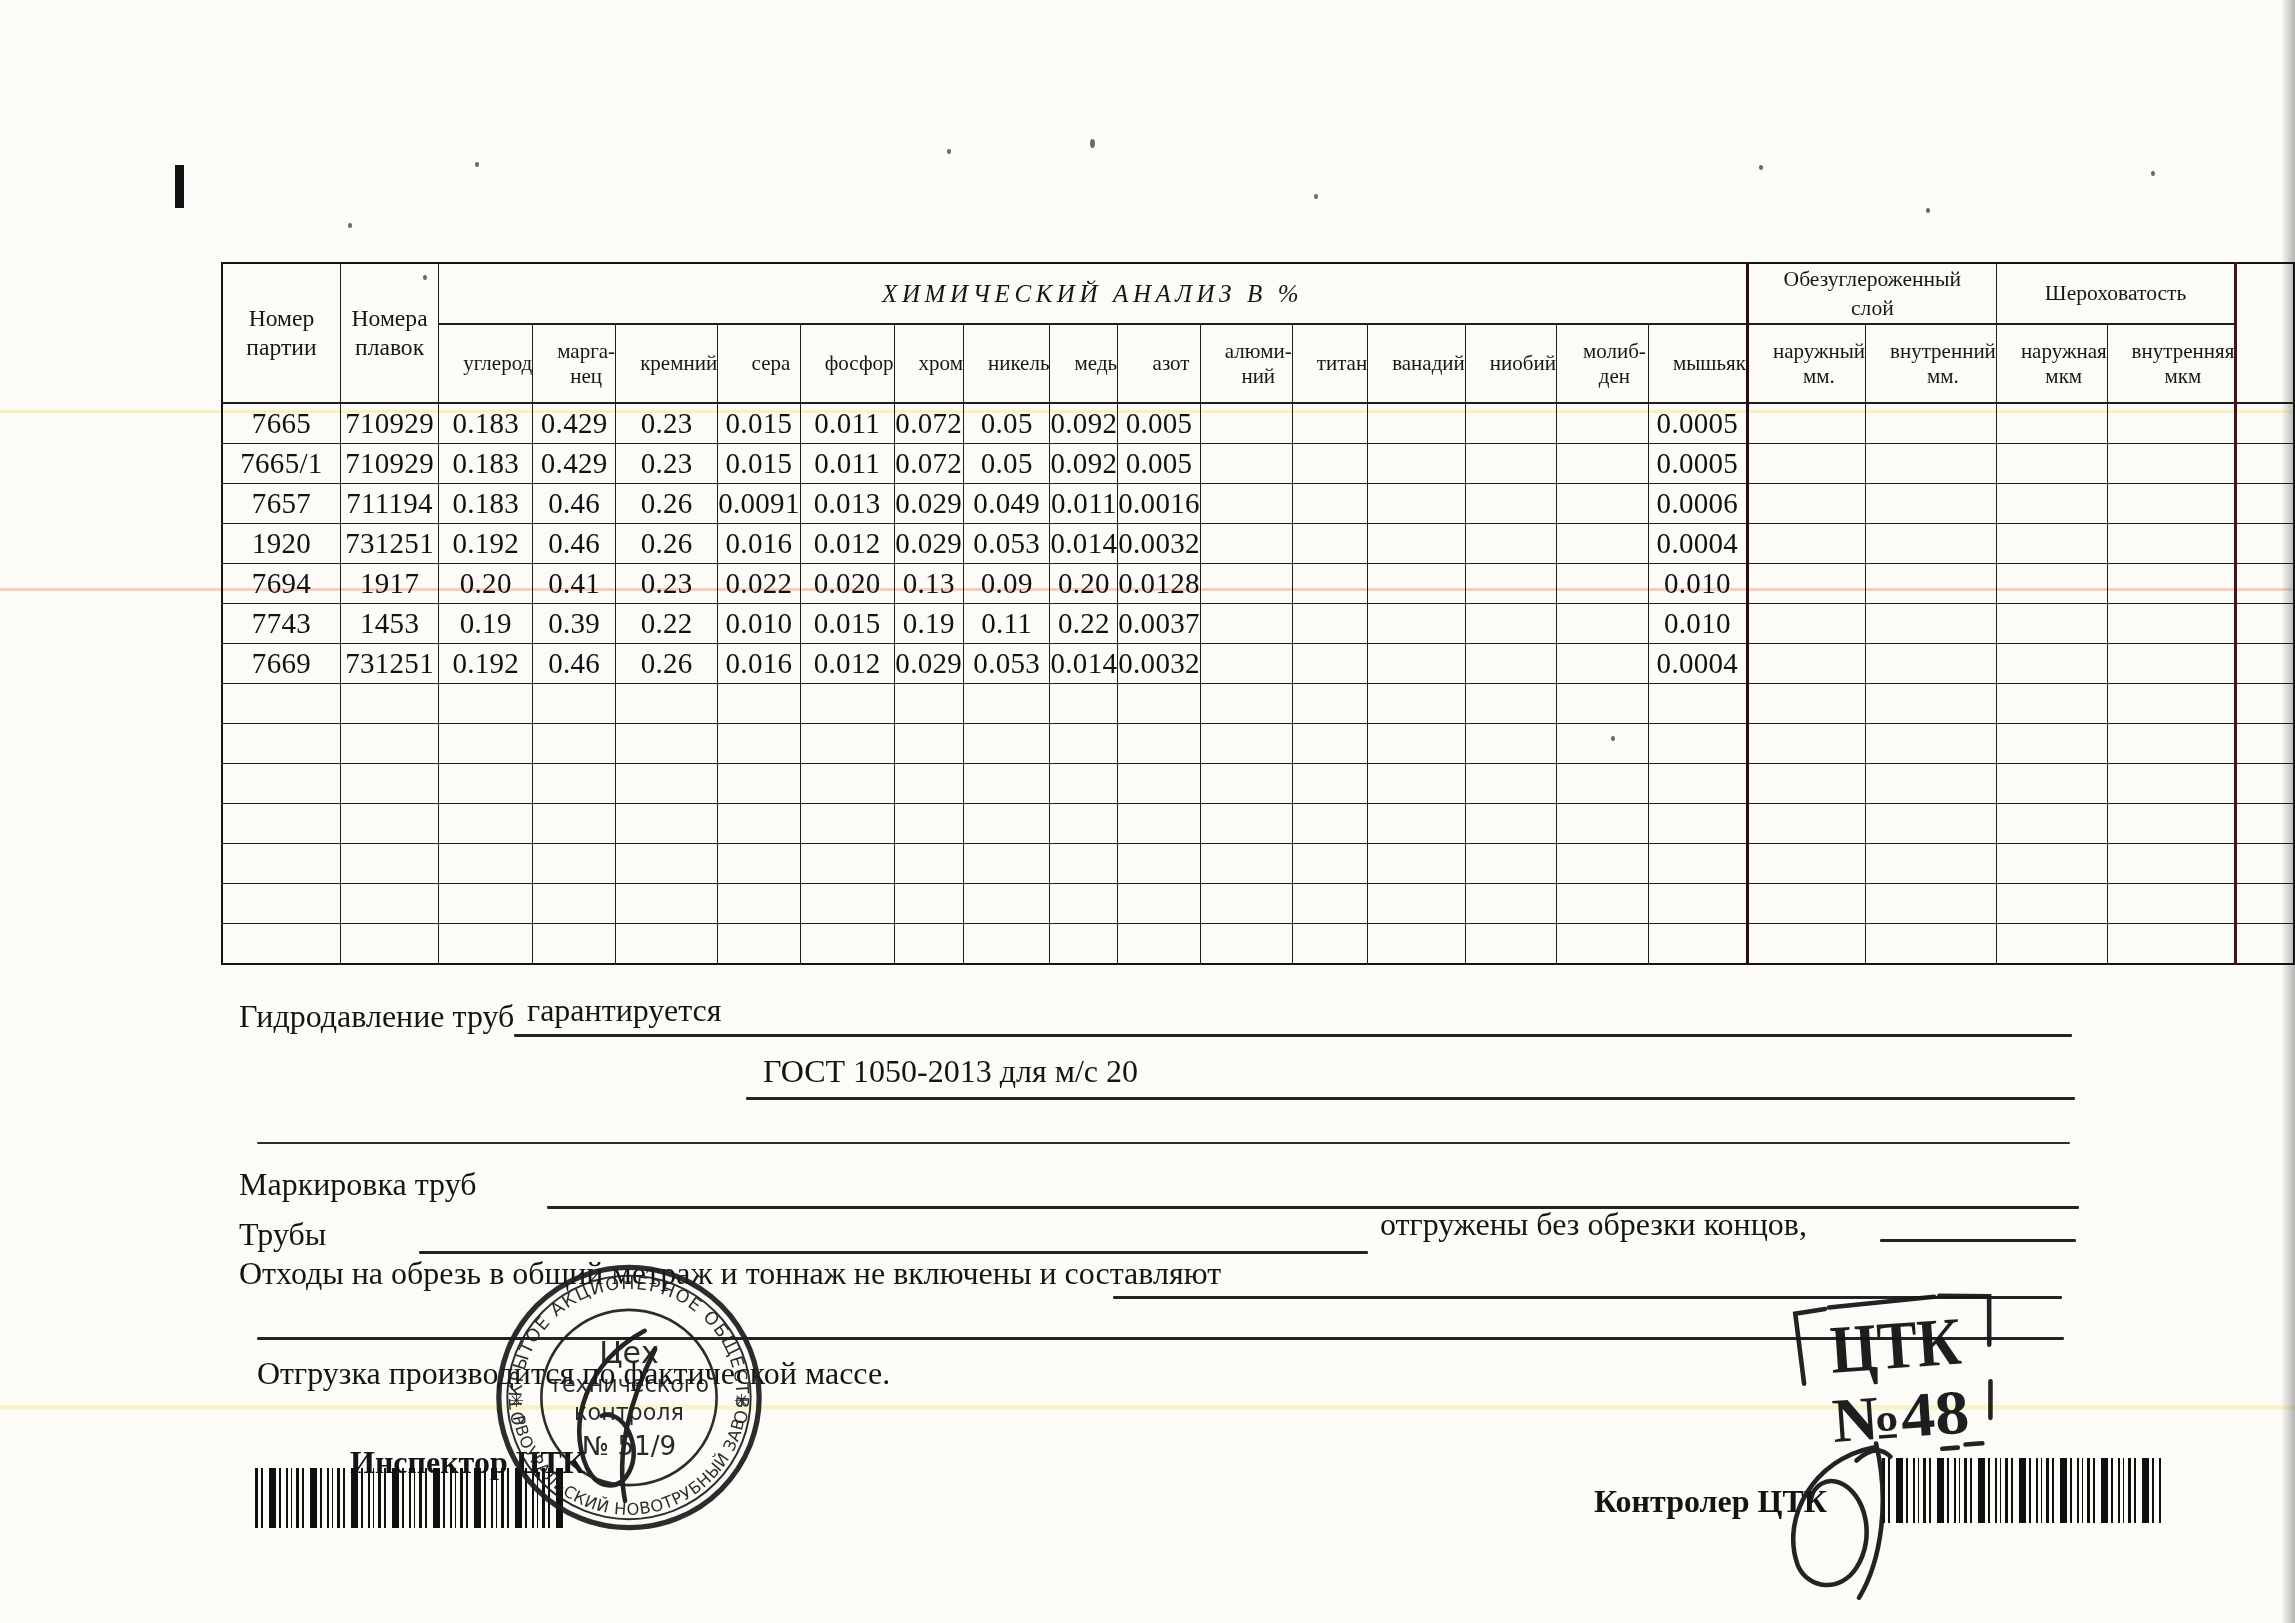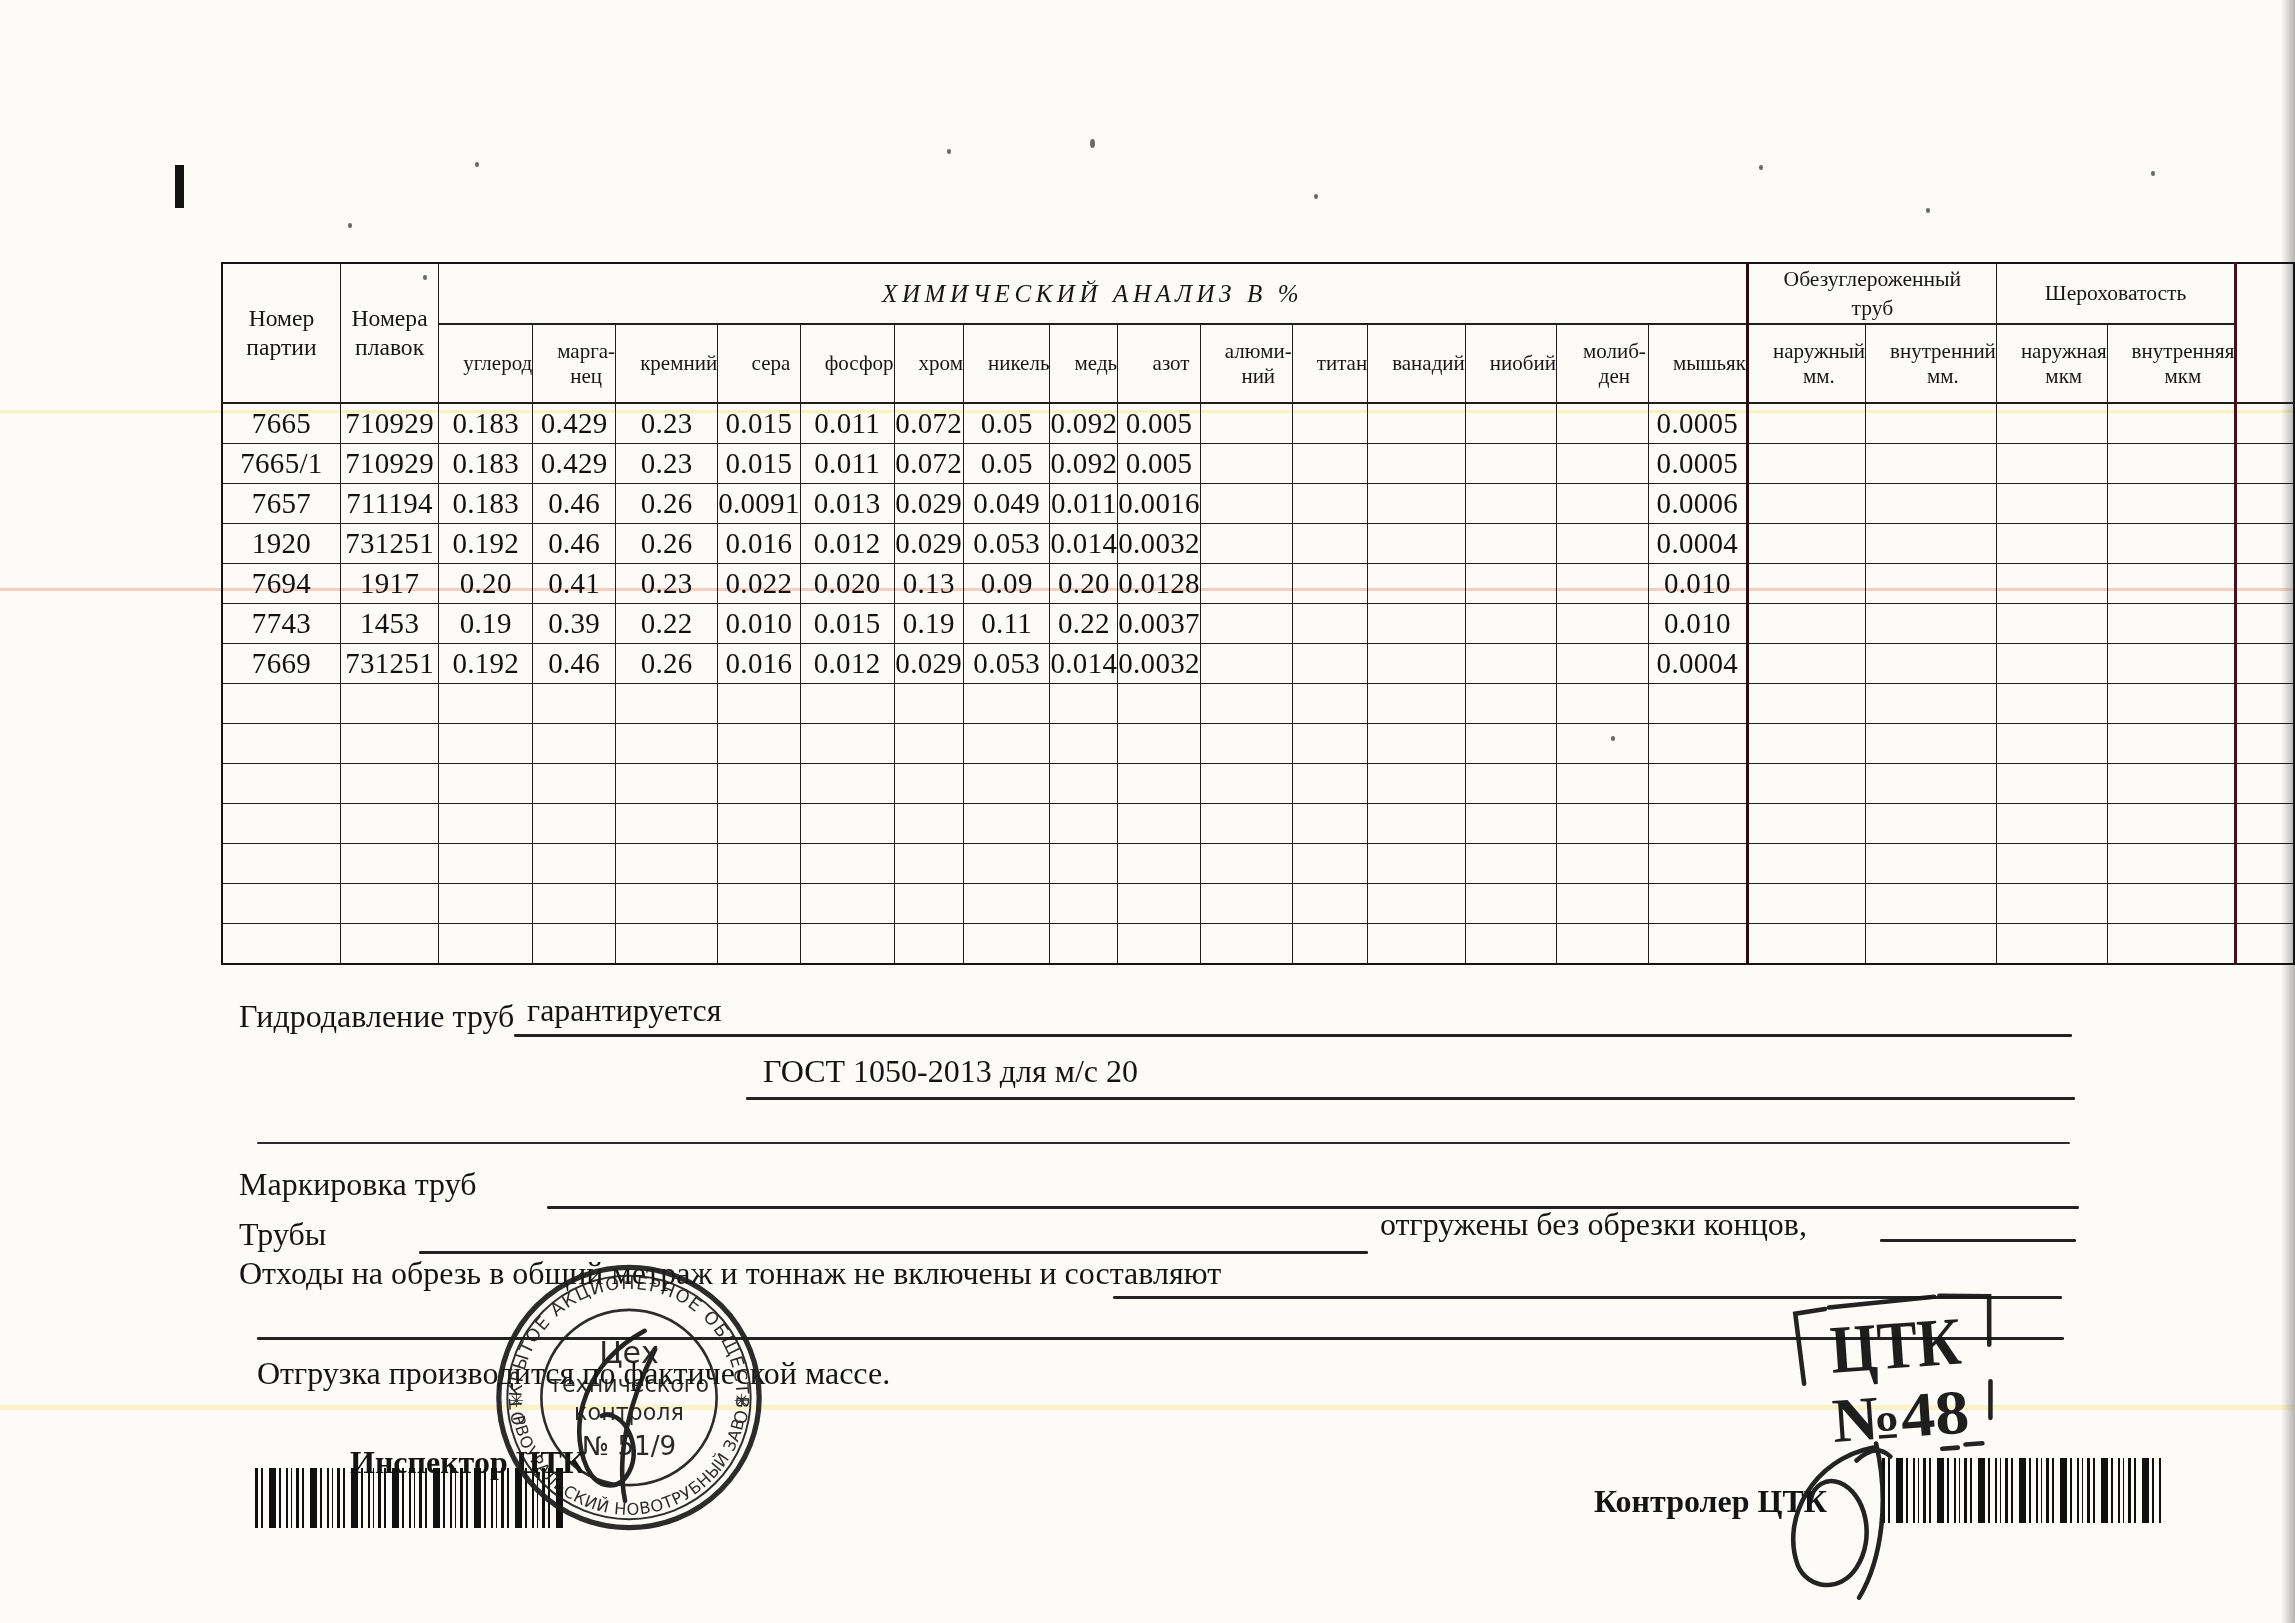--- a/index.html
+++ b/index.html
@@ -93,21 +93,21 @@
         <col style="width:101px">
     </colgroup>
     <thead>
       <tr class="group-row">
         <th rowspan="2" class="h-main pre">Номер
 партии</th>
         <th rowspan="2" class="h-main pre">Номера
 плавок</th>
         <th colspan="15" class="chem-title">ХИМИЧЕСКИЙ АНАЛИЗ В %</th>
         <th colspan="2" class="g-title pre sepL">Обезуглероженный
-труб</th>
+слой</th>
         <th colspan="2" class="g-title">Шероховатость</th>
         <th rowspan="2" class="sepM"></th>
       </tr>
       <tr class="sub-row" id="subhead-row">
           <th class="sub pre">углерод</th>
           <th class="sub pre">марга-
 нец</th>
           <th class="sub pre">кремний</th>
           <th class="sub pre">сера</th>
           <th class="sub pre">фосфор</th>

